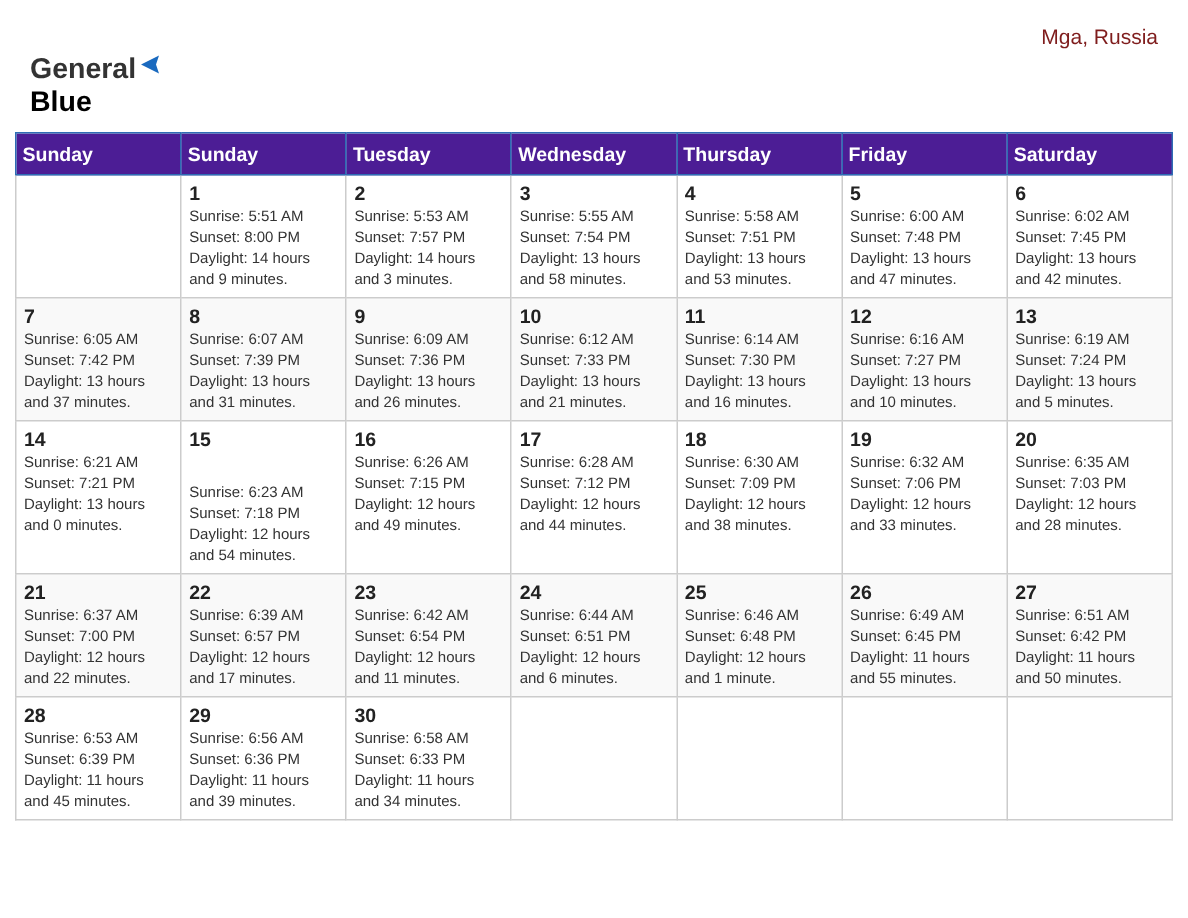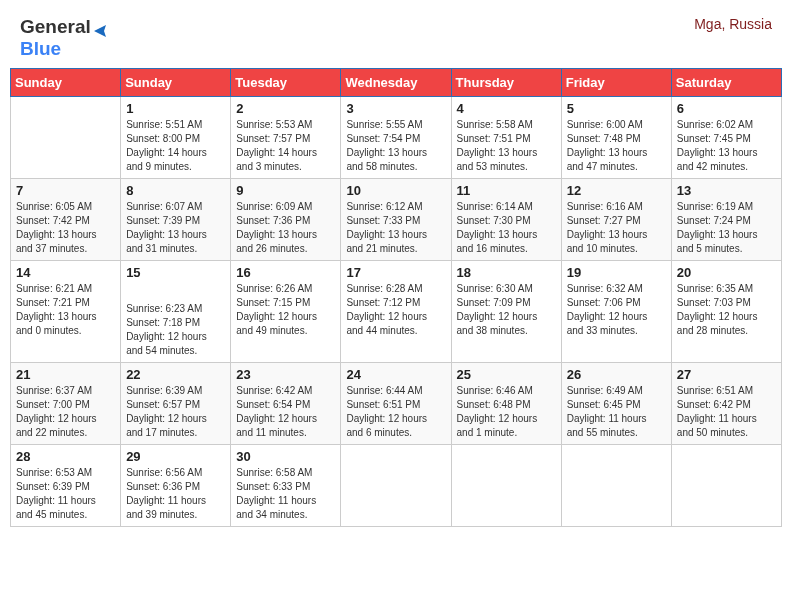--- a/index.html
+++ b/index.html
@@ -32,21 +32,21 @@
     }
     .location {
       font-size: 14px;
       color: #7f1d1d;
     }
     .calendar {
       width: 100%;
       border-collapse: collapse;
     }
     .calendar th {
-      background-color: #ef4444;
+      background-color: #4c1d95;
       color: #fff;
       font-size: 13px;
       font-weight: bold;
       padding: 6px 4px;
       text-align: left;
       border: 1px solid #2e6db4;
     }
     .calendar td {
       vertical-align: top;
       border: 1px solid #ccc;
@@ -70,31 +70,32 @@
     .day-info {
       font-size: 10px;
       color: #333;
       line-height: 1.4;
     }
     .empty-cell {
       background: #f5f5f5;
     }
     .logo-wrap {
       display: flex;
-      align-items: flex-end;
+      align-items: flex-start;
+      margin-top: 20px;
     }
     .logo-text-general {
       font-size: 19px;
       font-weight: bold;
       color: #333;
     }
     .logo-text-blue {
       font-size: 19px;
       font-weight: bold;
-      color: #3b82f6;
+      color: #000000;
     }
   </style>
 </head>
 <body>
 
 <div class="header">
   <div class="logo">
     <div class="logo-wrap">
       <span class="logo-text-general">General</span>
 

